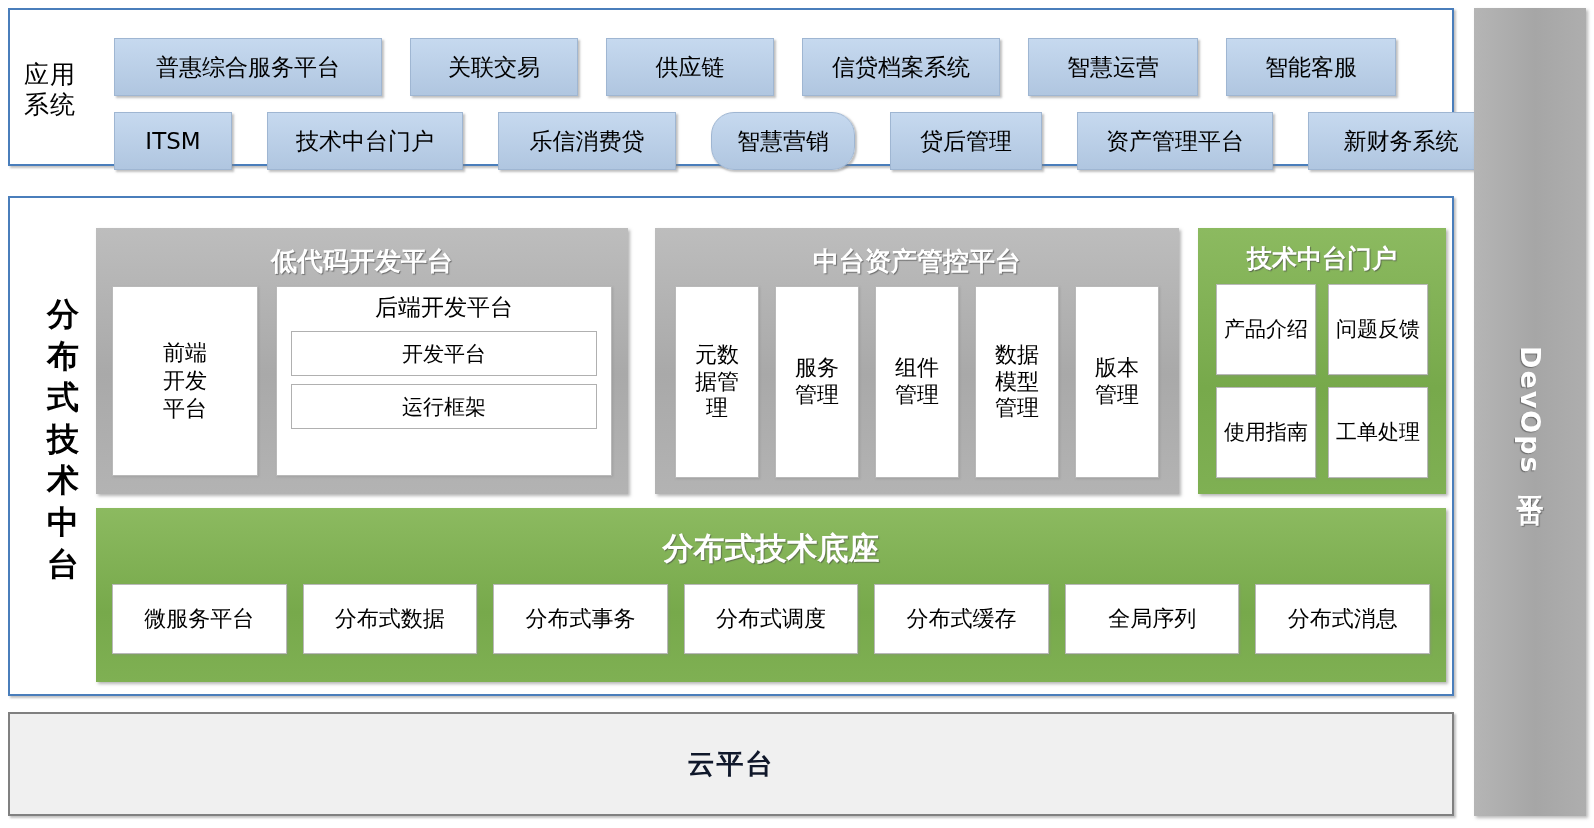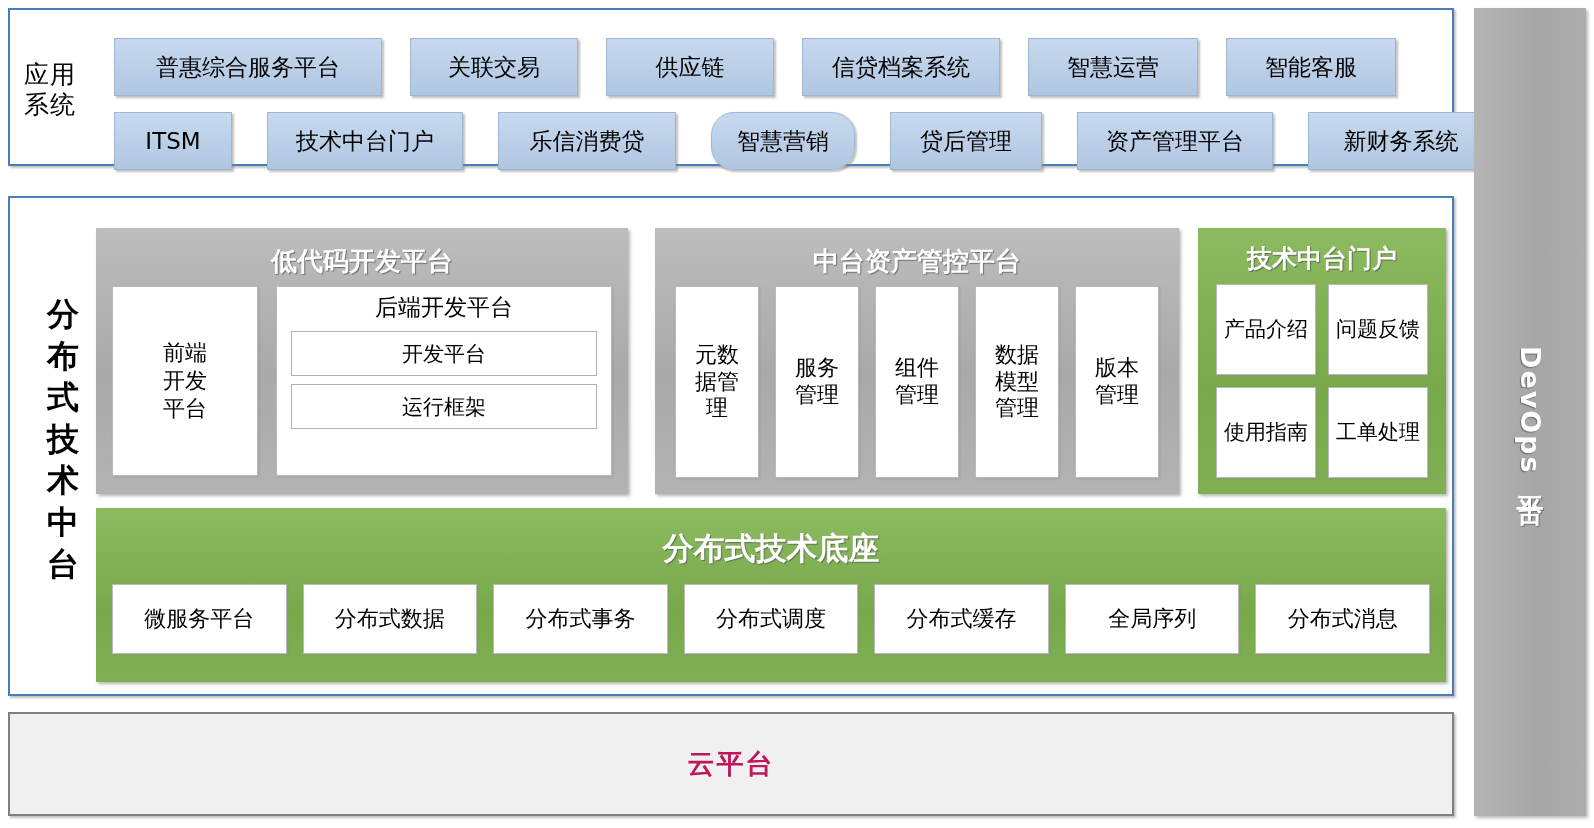--- a/index.html
+++ b/index.html
@@ -129,21 +129,21 @@
   }
   #foundation-cards .white-card{flex:1;font-size:22px;}
 
   
   #cloud{
     position:absolute;left:8px;top:712px;width:1446px;height:104px;
     background:#f0f0f0;border:2px solid #808080;box-sizing:border-box;
     display:flex;align-items:center;justify-content:center;
     box-shadow:2px 2px 2px rgba(120,120,120,.45);
   }
-  #cloud-label{font-size:27px;font-weight:bold;color:#be185d;letter-spacing:2px;}
+  #cloud-label{font-size:27px;font-weight:bold;color:#0f172a;letter-spacing:2px;}
 
   
   #devops{
     position:absolute;left:1474px;top:8px;width:112px;height:808px;
     background:linear-gradient(90deg,#b5b5b5 0%,#a6a6a6 55%,#aeaeae 100%);
     box-shadow:2px 2px 3px rgba(120,120,120,.5);
     display:flex;align-items:center;justify-content:center;
     box-sizing:border-box;
   }
   #devops-label{

